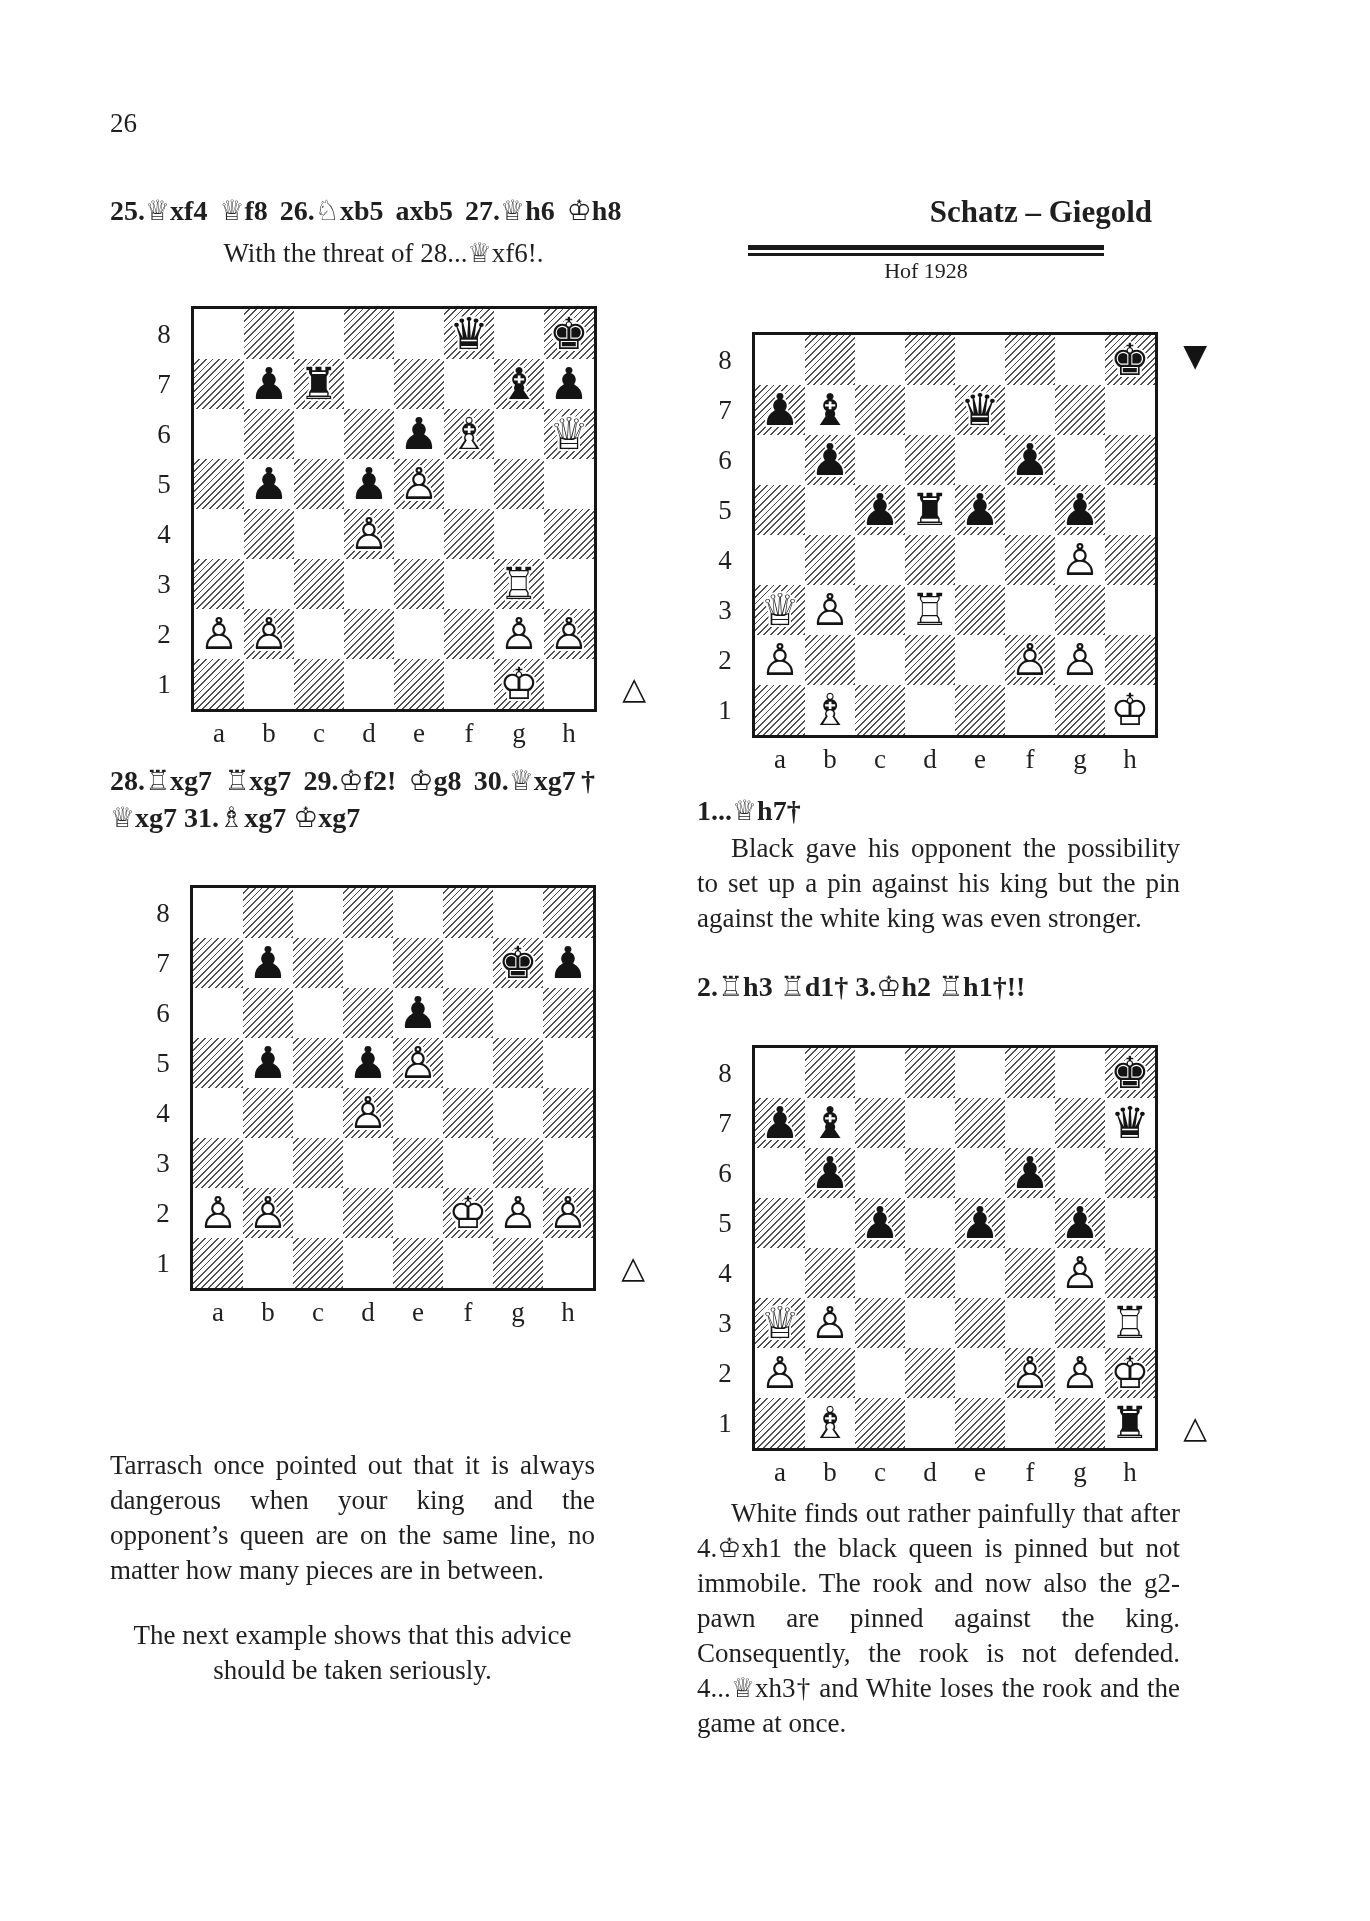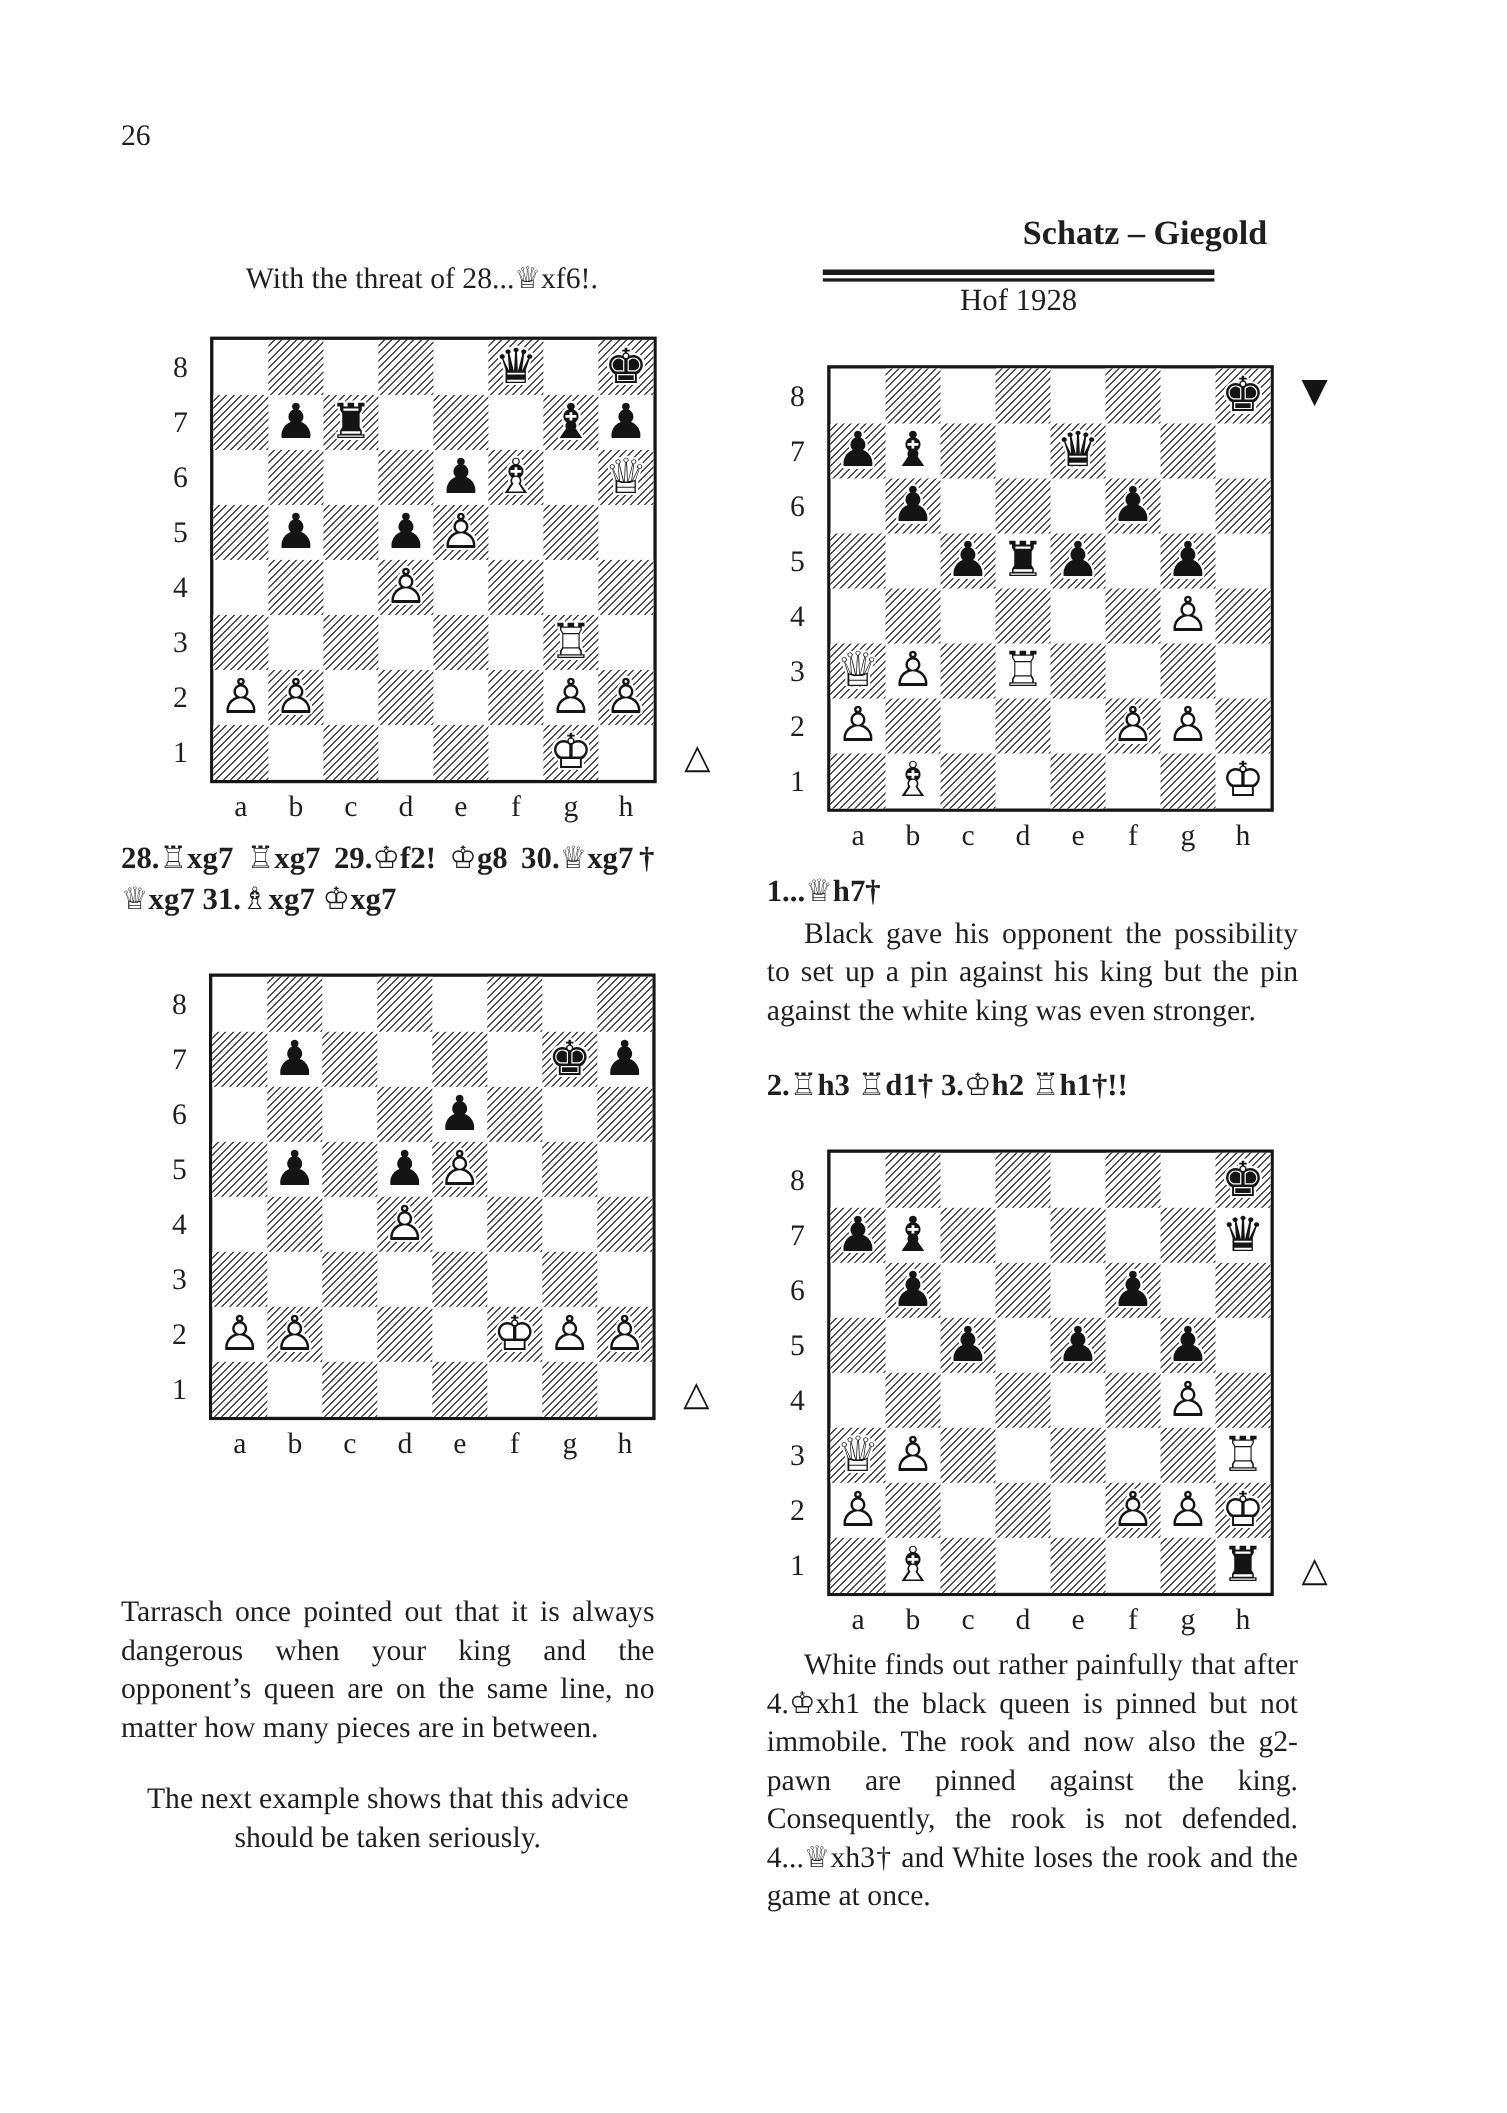--- a/index.html
+++ b/index.html
@@ -22,21 +22,21 @@
   .moves{
     font-weight:bold;font-size:28px;line-height:37px;
     font-family:"Liberation Serif","DejaVu Sans",serif;
     white-space:nowrap;
   }
   .justify-line{text-align:justify;text-align-last:justify;white-space:normal;}
   .page-header-num{font-size:27px;}
   .page-header-title{font-size:28px;text-align:center;}
   .game-header{font-size:31px;font-weight:bold;text-align:right;}
   .game-rule{height:3px;border-top:5px solid #1a1a1a;border-bottom:3px solid #1a1a1a;}
-  .game-location{font-size:28px;text-align:center;}
+  .game-location{font-size:22px;text-align:center;}
 
   
   .diagram{position:absolute;width:406px;height:406px;}
   .board{
     position:absolute;left:0;top:0;
     width:400px;height:400px;
     border:3px solid #161616;
     display:grid;
     grid-template-columns:repeat(8,50px);
     grid-template-rows:repeat(8,50px);
@@ -85,20 +85,21 @@
   .marker-white{right:-49px;bottom:8px;}
   .marker-black{right:-49px;top:8px;}
 </style>
 </head>
 <body>
 
 <div class="page">
 
   <div class="abs page-header-num" style="left:110px;top:108px;">26</div>
 
+  <div class="abs moves" style="left:110px;top:192px;word-spacing:5px;">25.♕xf4 ♕f8 26.♘xb5 axb5 27.♕h6 ♔h8</div>
 
   <div class="abs body-text" style="left:124px;top:236px;width:485px;text-align:center;text-indent:34px;">With the threat of 28...♕xf6!.</div>
 
   <div class="diagram" style="left:191px;top:306px;">
       <div class="rank-labels">
         <div class="rank-label">8</div>
         <div class="rank-label">7</div>
         <div class="rank-label">6</div>
         <div class="rank-label">5</div>
         <div class="rank-label">4</div>

